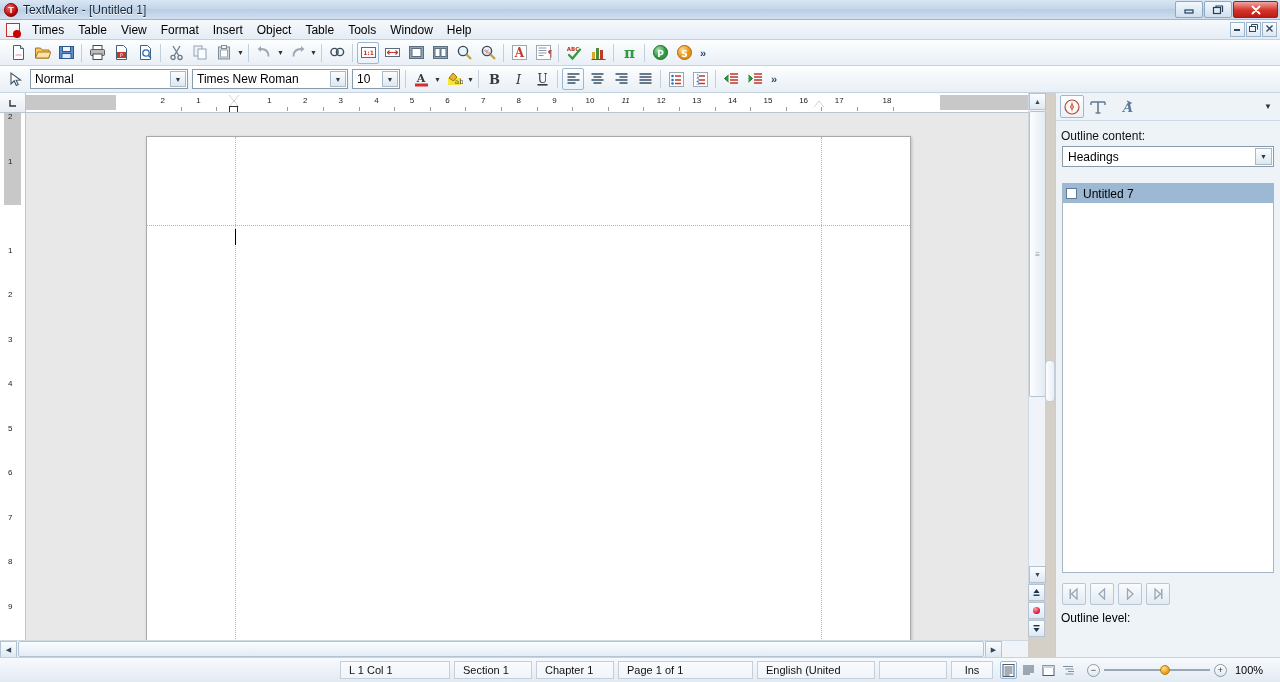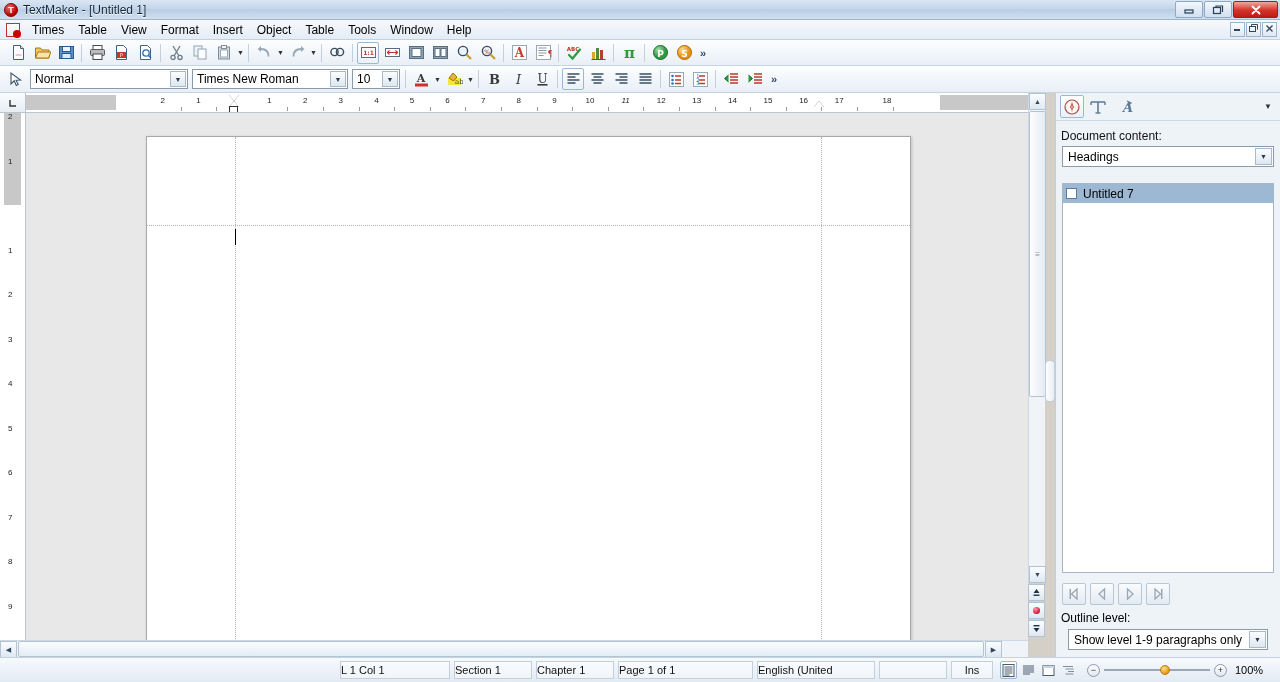--- a/index.html
+++ b/index.html
@@ -258,21 +258,21 @@
 
   
   .statusbar{
     position:absolute; left:0; top:657px; width:1280px; height:25px;
     background:linear-gradient(to bottom,#f7fafd,#e2eaf3);
     border-top:1px solid #c6d2de;
     display:flex; align-items:center;
   }
   .sp{
     height:18px; border:1px solid #c3cfdb; background:rgba(255,255,255,0.45);
-    display:flex; align-items:center; padding-left:0;
+    display:flex; align-items:center; padding-left:8px;
     font-size:11px; color:#111; margin-right:4px;
   }
   .vbtn{
     width:17px;height:18px;margin-left:3px;
     display:flex;align-items:center;justify-content:center;
     border:1px solid transparent;border-radius:2px;
   }
   .vbtn.pressed{ border-color:#9ab8d6; background:linear-gradient(to bottom,#fff,#e8f0f8); }
   .zoom-wrap{ display:flex;align-items:center;margin-left:10px; }
   .zcirc{
@@ -821,21 +821,21 @@
     <div class="sb-tbtn">
       <svg width="18" height="18" viewBox="0 0 18 18">
           <text x="8" y="14" font-size="13" fill="#5d7a96" font-family="DejaVu Serif" font-weight="bold" font-style="italic">A</text>
           <path d="M12 3 L16 5 L12 7" fill="none" stroke="#5d7a96" stroke-width="1.2"></path>
         </svg>
     </div>
     <div style="flex:1"></div>
     <div style="font-size:8px;color:#333;padding-right:4px;">▼</div>
   </div>
 
-  <div class="sb-label">Document content:</div>
+  <div class="sb-label">Outline content:</div>
 
   <div class="sb-combo">
     <span>Headings</span>
     <span class="arrow">▼</span>
   </div>
 
   <div class="sb-list">
     <div class="sb-item">
       <div class="sb-check"></div>
       <span>Untitled 7</span>
@@ -862,24 +862,20 @@
     <div class="sb-navbtn">
       <svg width="14" height="14" viewBox="0 0 14 14">
           <path d="M4 2 L9.5 7 L4 12z" fill="none" stroke="#9aa7b4" stroke-width="1.3"></path>
           <rect x="10" y="2" width="1.5" height="10" fill="#9aa7b4"></rect>
         </svg>
     </div>
   </div>
 
   <div class="sb-bottom-label">Outline level:</div>
 
-  <div class="sb-combo sb-bottom-combo">
-    <span>Show level 1-9 paragraphs only</span>
-    <span class="arrow">▼</span>
-  </div>
 </div>
 
 <div class="statusbar">
   <div style="width:340px"></div>
   <div class="sp" style="width:110px">L 1 Col 1</div>
   <div class="sp" style="width:78px">Section 1</div>
   <div class="sp" style="width:78px">Chapter 1</div>
   <div class="sp" style="width:135px">Page 1 of 1</div>
   <div class="sp" style="width:118px">English (United</div>
   <div class="sp" style="width:68px"></div>

